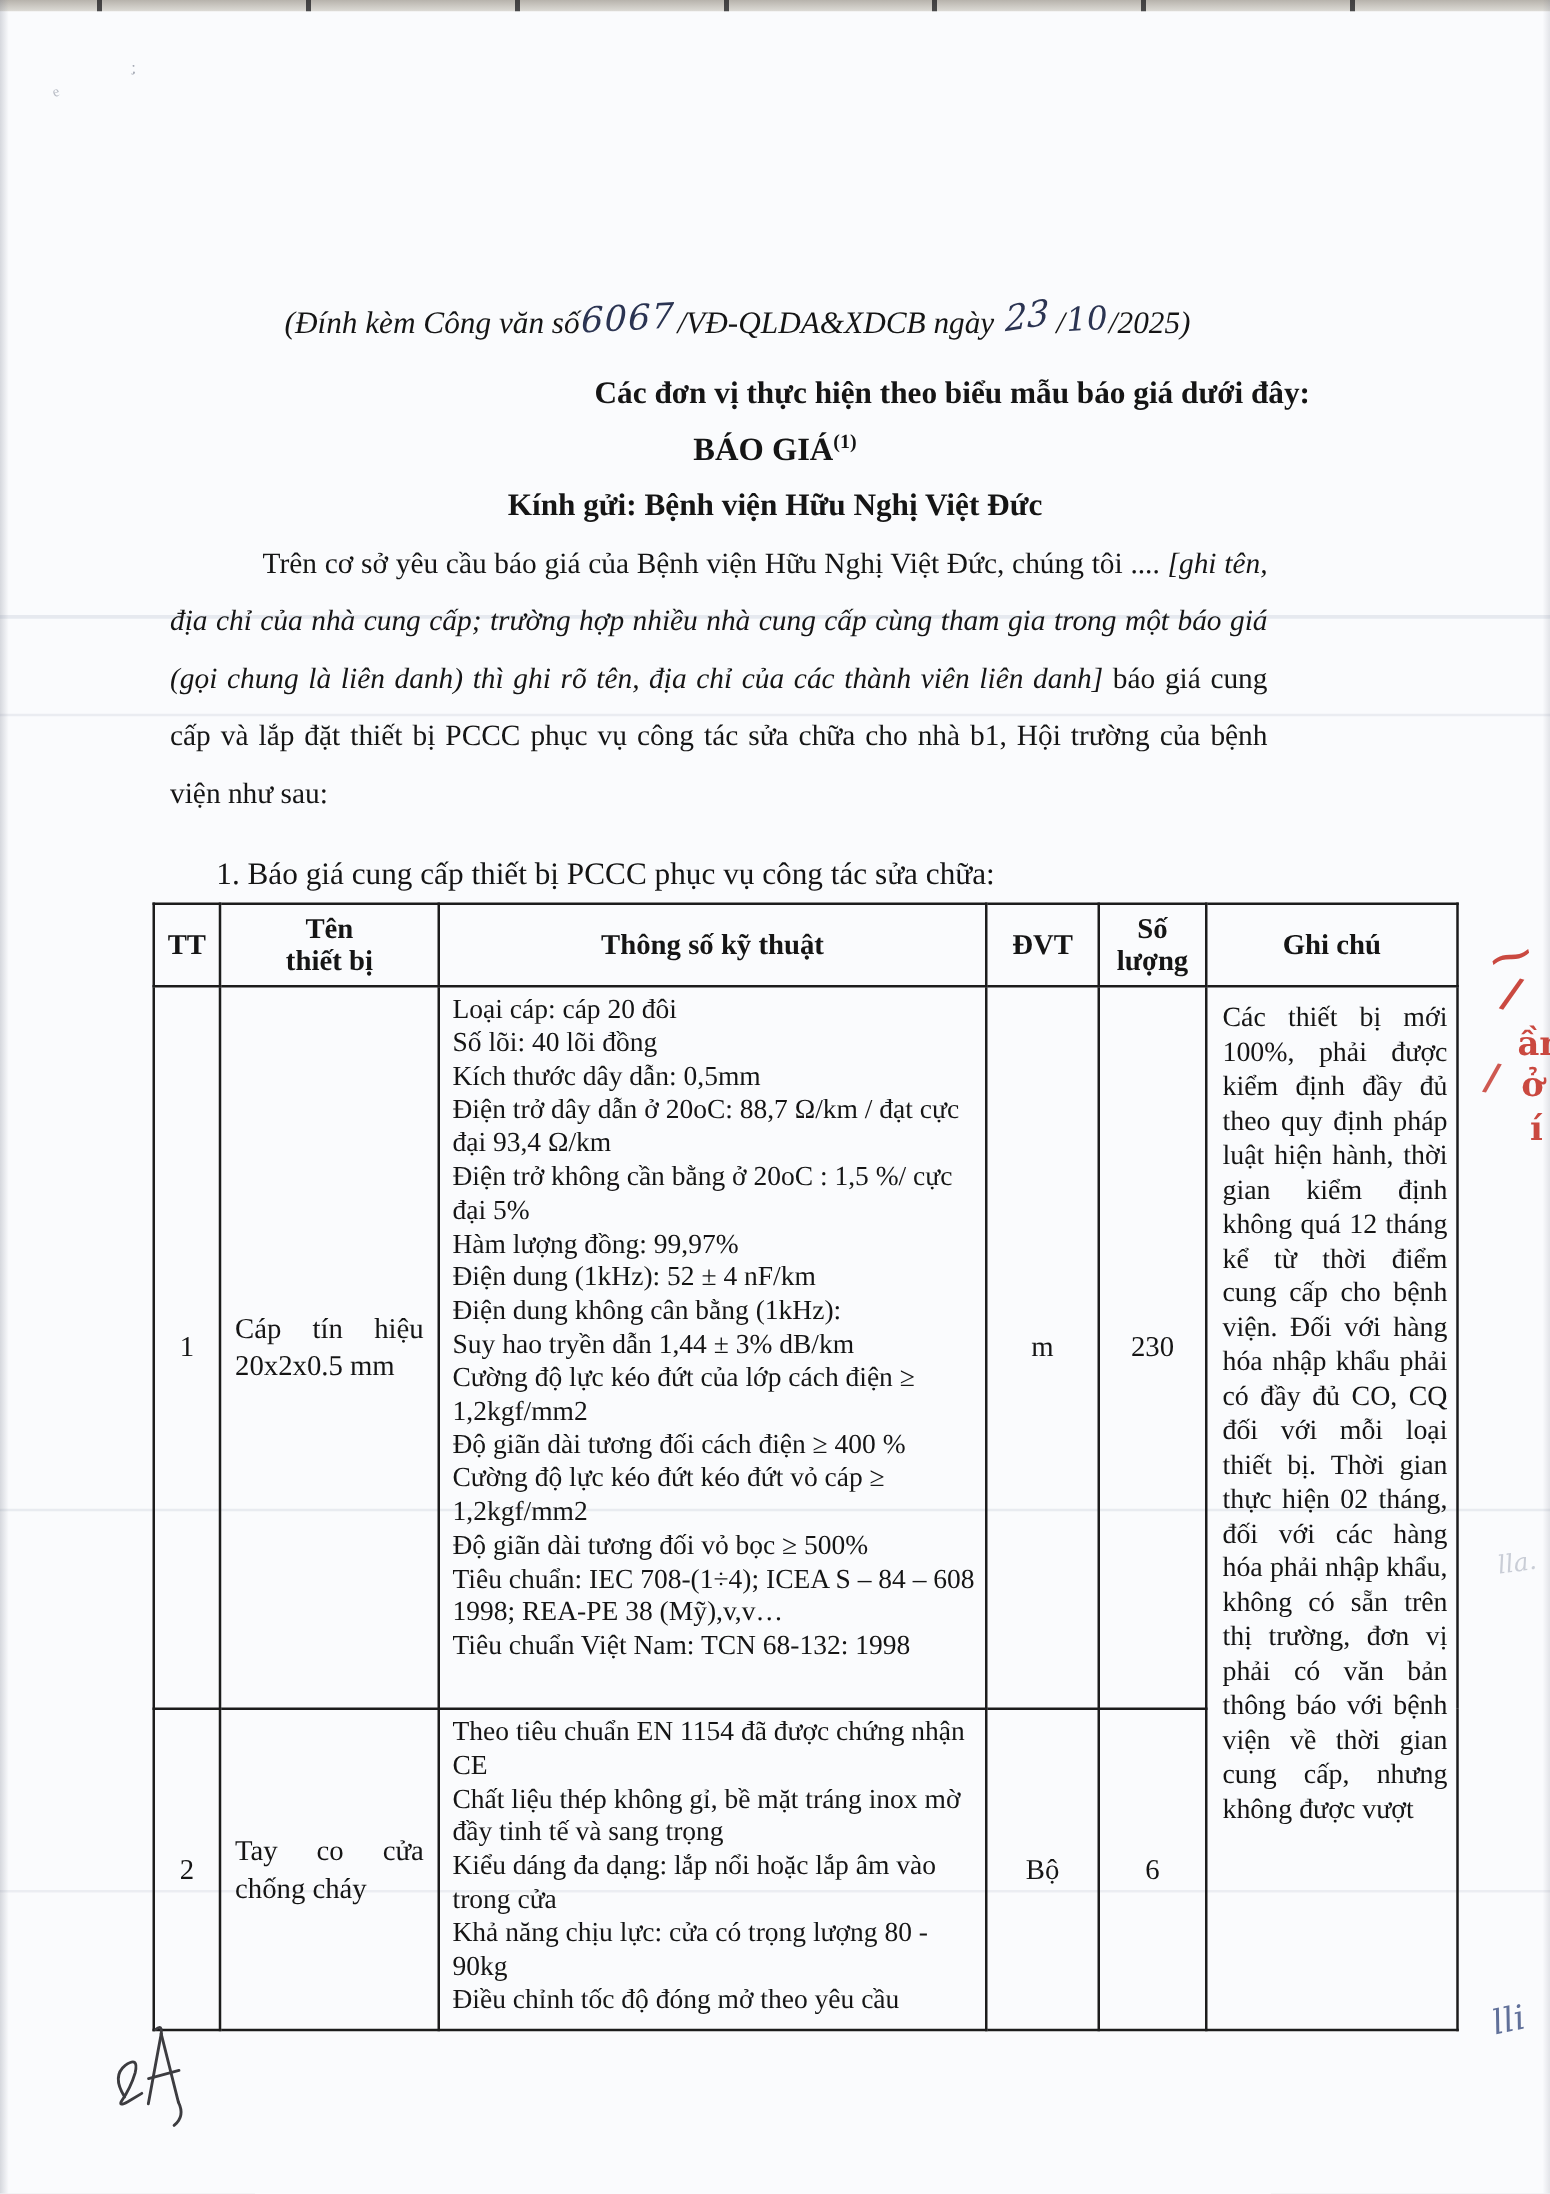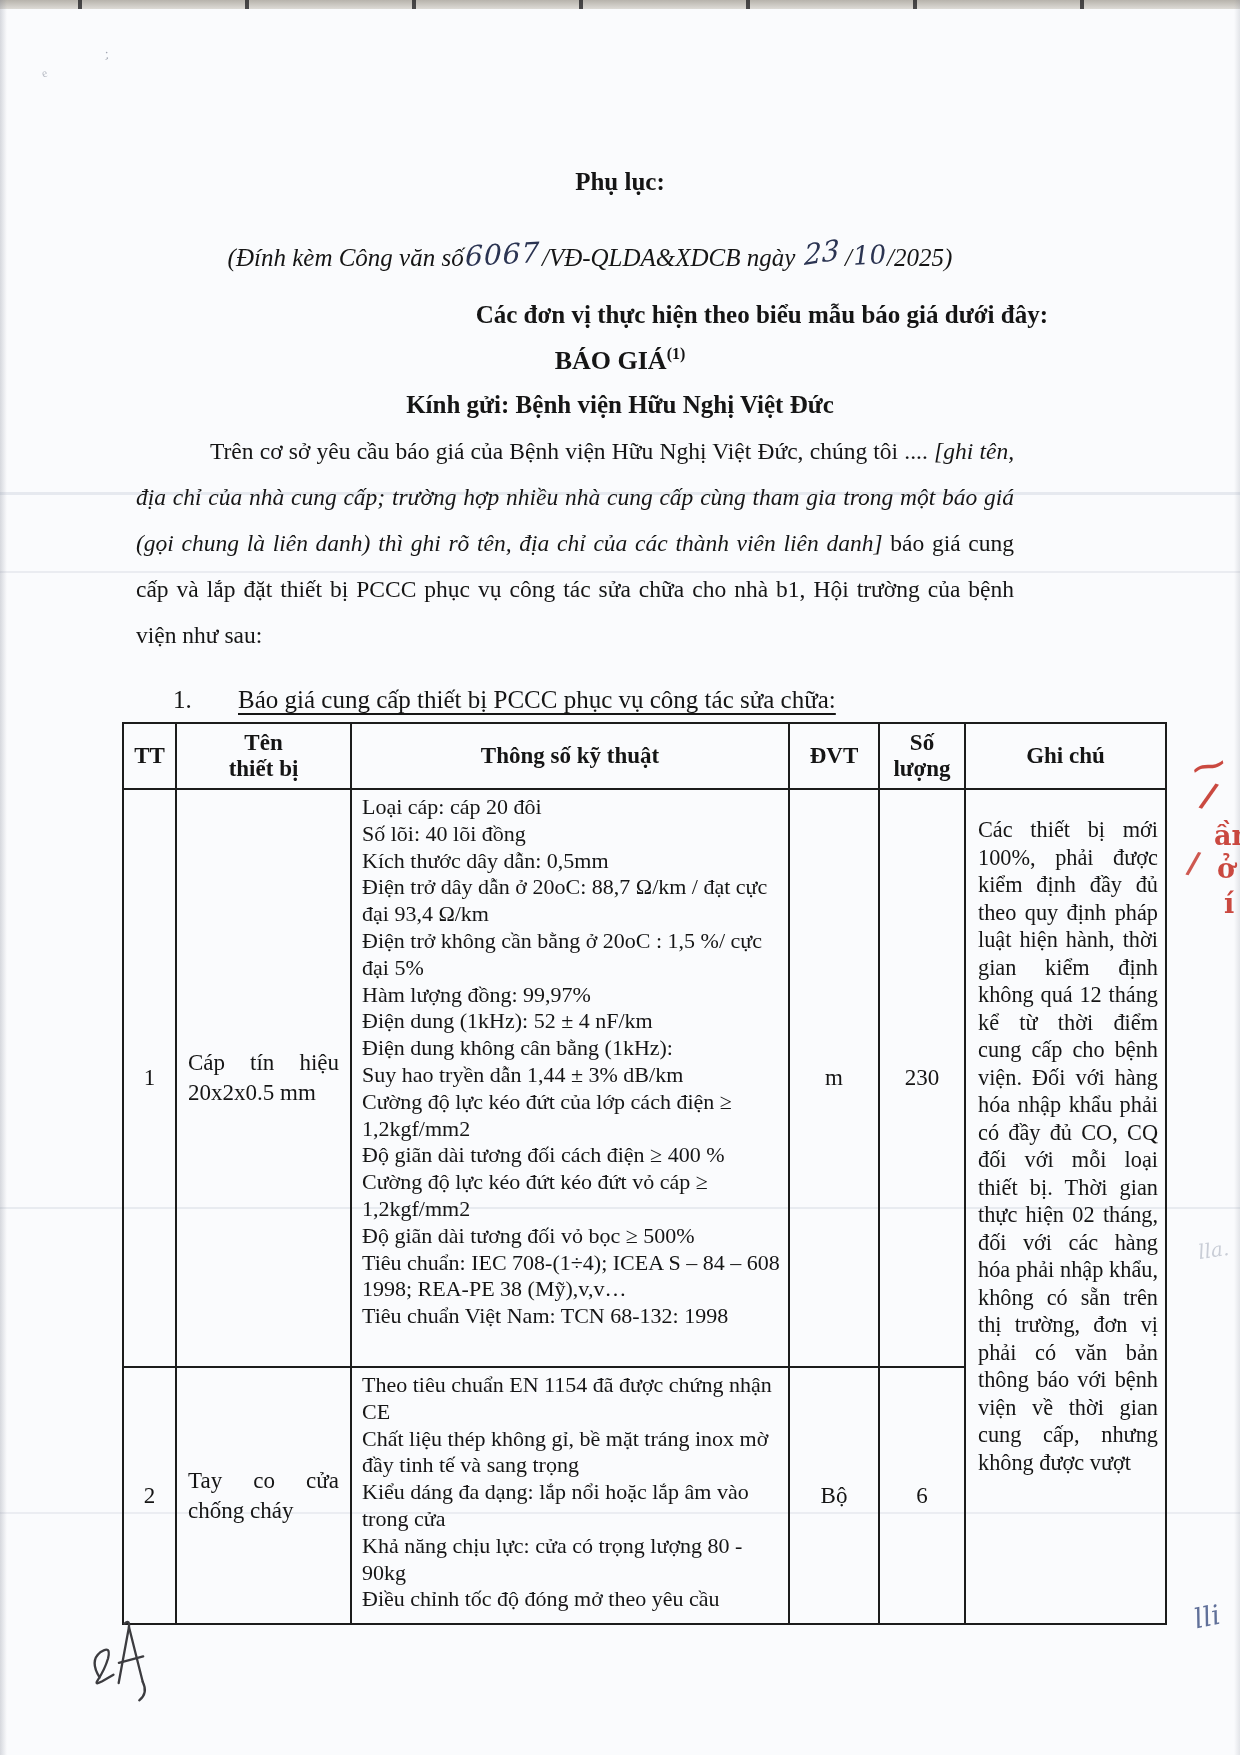--- a/index.html
+++ b/index.html
@@ -40,33 +40,33 @@
   .hw{display:inline-block;color:#2b3452;font-family:"DejaVu Serif",serif;}
   .hw-num{font-size:28px;transform:rotate(-3deg) skewX(-4deg);margin:0 2px 0 1px;position:relative;top:-2px;letter-spacing:1px;}
   .hw-day{font-size:28px;transform:rotate(-9deg) skewX(-10deg);margin:0 5px 0 9px;position:relative;top:-4px;}
   .hw-month{font-size:26px;transform:rotate(-3deg);margin:0 1px;position:relative;top:-2px;}
   .para{
     position:absolute;left:136px;top:428px;width:878px;
     font-size:23.5px;line-height:46px;text-align:justify;text-indent:74px;
   }
   .para .it{font-style:italic;}
   .sec{position:absolute;left:173px;top:686px;font-size:25px;}
-  .sec .u{text-decoration:underline;text-underline-offset:5px;text-decoration-thickness:2px;margin-left:40px;}
+  .sec .u{text-underline-offset:5px;text-decoration-thickness:2px;}
   
   table.qt{
     position:absolute;left:122px;top:722px;width:1043px;
     border-collapse:collapse;table-layout:fixed;
   }
   table.qt th, table.qt td{border:2px solid #1c1c1c;}
   table.qt th{font-size:23px;font-weight:bold;text-align:center;vertical-align:middle;height:64px;padding:0;}
   .pre{white-space:pre-line;}
   td.c{text-align:center;vertical-align:middle;font-size:23px;padding:0 4px;}
   td.name{text-align:justify;vertical-align:middle;font-size:23px;line-height:30px;padding:0 11px;}
   td.specs{vertical-align:top;font-size:22px;line-height:26.8px;padding:4px 2px 0 10px;text-align:left;overflow:hidden;}
-  td.note{vertical-align:top;font-size:22.3px;line-height:27.5px;padding:26px 7px 0 12px;text-align:justify;overflow:hidden;}
+  td.note{vertical-align:top;font-size:22.3px;line-height:27.5px;padding:10px 7px 0 12px;text-align:justify;overflow:hidden;}
   tr.r1 td{height:572px;}
   tr.r2 td{height:251px;}
   
   .redfrag{position:absolute;color:#c43127;font-weight:bold;opacity:.88;font-family:"DejaVu Serif",serif;}
   .rf1{left:1196px;top:748px;font-size:30px;transform:rotate(-14deg) scaleX(1.6);}
   .rf2{left:1203px;top:775px;font-size:34px;transform:rotate(18deg);}
   .rf3{left:1188px;top:845px;font-size:30px;transform:rotate(12deg);opacity:.8;}
   .rf4{left:1214px;top:820px;font-size:27px;}
   .rf5{left:1217px;top:853px;font-size:27px;}
   .rf6{left:1224px;top:888px;font-size:27px;}
@@ -83,21 +83,20 @@
   <div class="top-edge"></div>
   <div class="edge-left"></div>
   <div class="edge-right"></div>
   <div class="streak s1"></div>
   <div class="streak s2"></div>
   <div class="streak s3"></div>
   <div class="streak s4"></div>
   <div class="speck sp1">·,</div>
   <div class="speck sp2">e</div>
 
-  <div class="h appendix">Phụ lục:</div>
   <div class="h attach"><span>(Đính kèm Công văn số</span><span class="hw hw-num">6067</span><span>/VĐ-QLDA&amp;XDCB ngày</span><span class="hw hw-day">23</span><span>/</span><span class="hw hw-month">10</span><span>/2025)</span></div>
   <div class="h instruction">Các đơn vị thực hiện theo biểu mẫu báo giá dưới đây:</div>
   <div class="h quote-title"><span>BÁO GIÁ</span><sup>(1)</sup></div>
   <div class="h salutation">Kính gửi: Bệnh viện Hữu Nghị Việt Đức</div>
 
   <div class="para"><span>Trên cơ sở yêu cầu báo giá của Bệnh viện Hữu Nghị Việt Đức, chúng tôi .... </span><span class="it">[ghi tên, địa chỉ của nhà cung cấp; trường hợp nhiều nhà cung cấp cùng tham gia trong một báo giá (gọi chung là liên danh) thì ghi rõ tên, địa chỉ của các thành viên liên danh]</span><span> báo giá cung cấp và lắp đặt thiết bị PCCC phục vụ công tác sửa chữa cho nhà b1, Hội trường của bệnh viện như sau:</span></div>
 
   <div class="sec"><span>1.</span> <span class="u">Báo giá cung cấp thiết bị PCCC phục vụ công tác sửa chữa:</span></div>
 
   <table class="qt">

